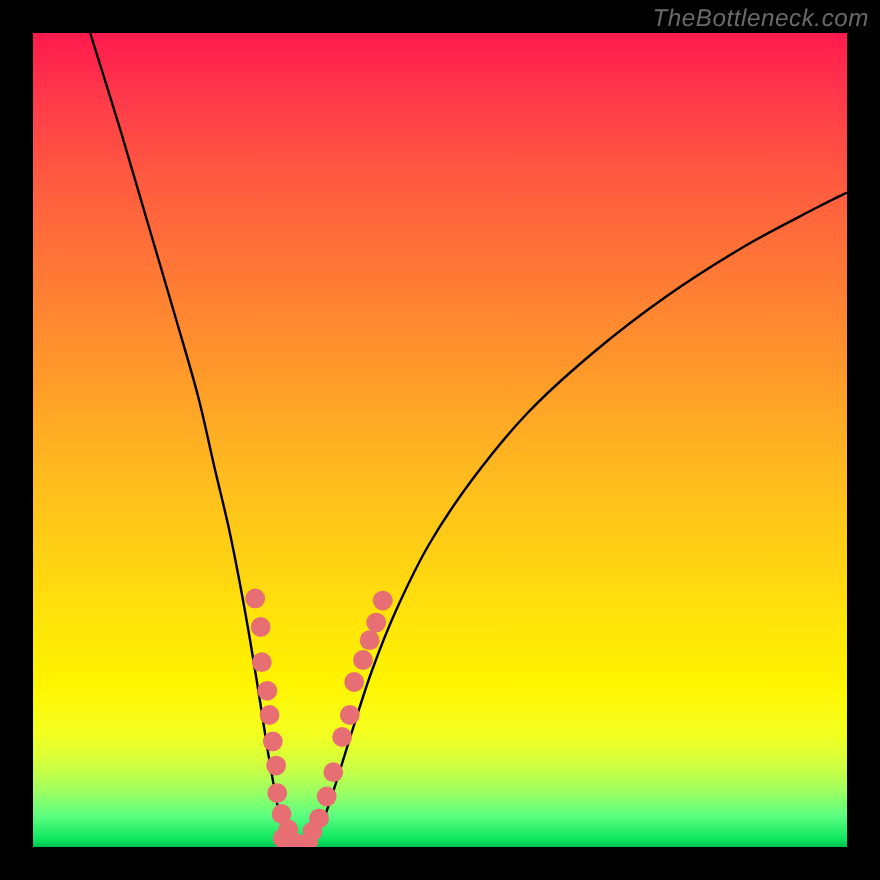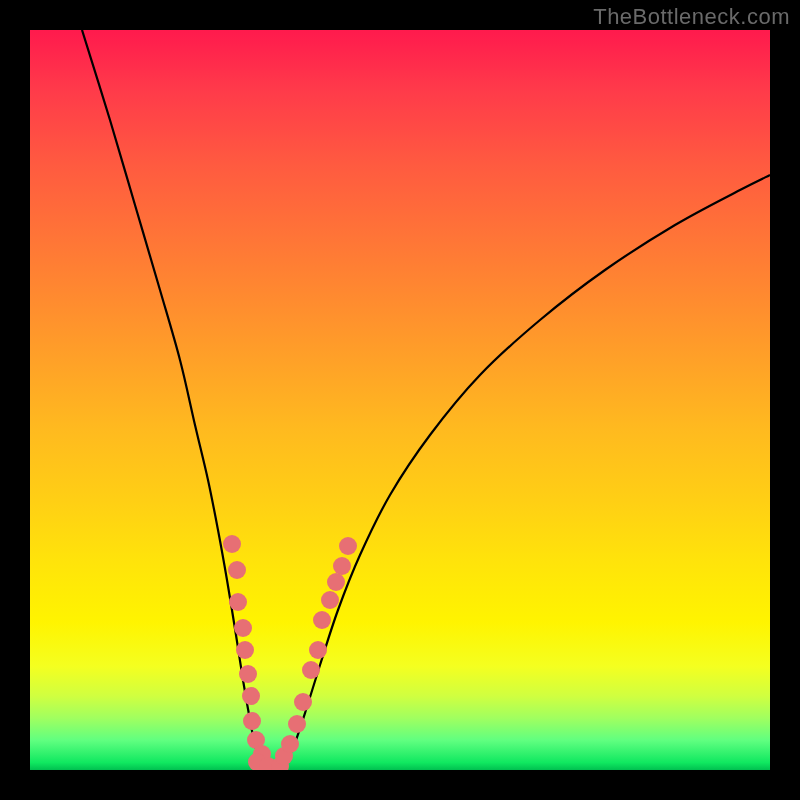--- a/index.html
+++ b/index.html
@@ -48,20 +48,21 @@
   }
   .watermark {
     position: absolute;
     top: 4px;
     right: 10px;
     color: #6a6a6a;
     font-size: 22px;
     font-weight: 500;
     letter-spacing: 0.5px;
     user-select: none;
+    font-style: italic;
   }
   svg.curve {
     position: absolute;
     inset: 0;
   }
 </style>
 </head>
 <body>
 
 <div class="frame">

